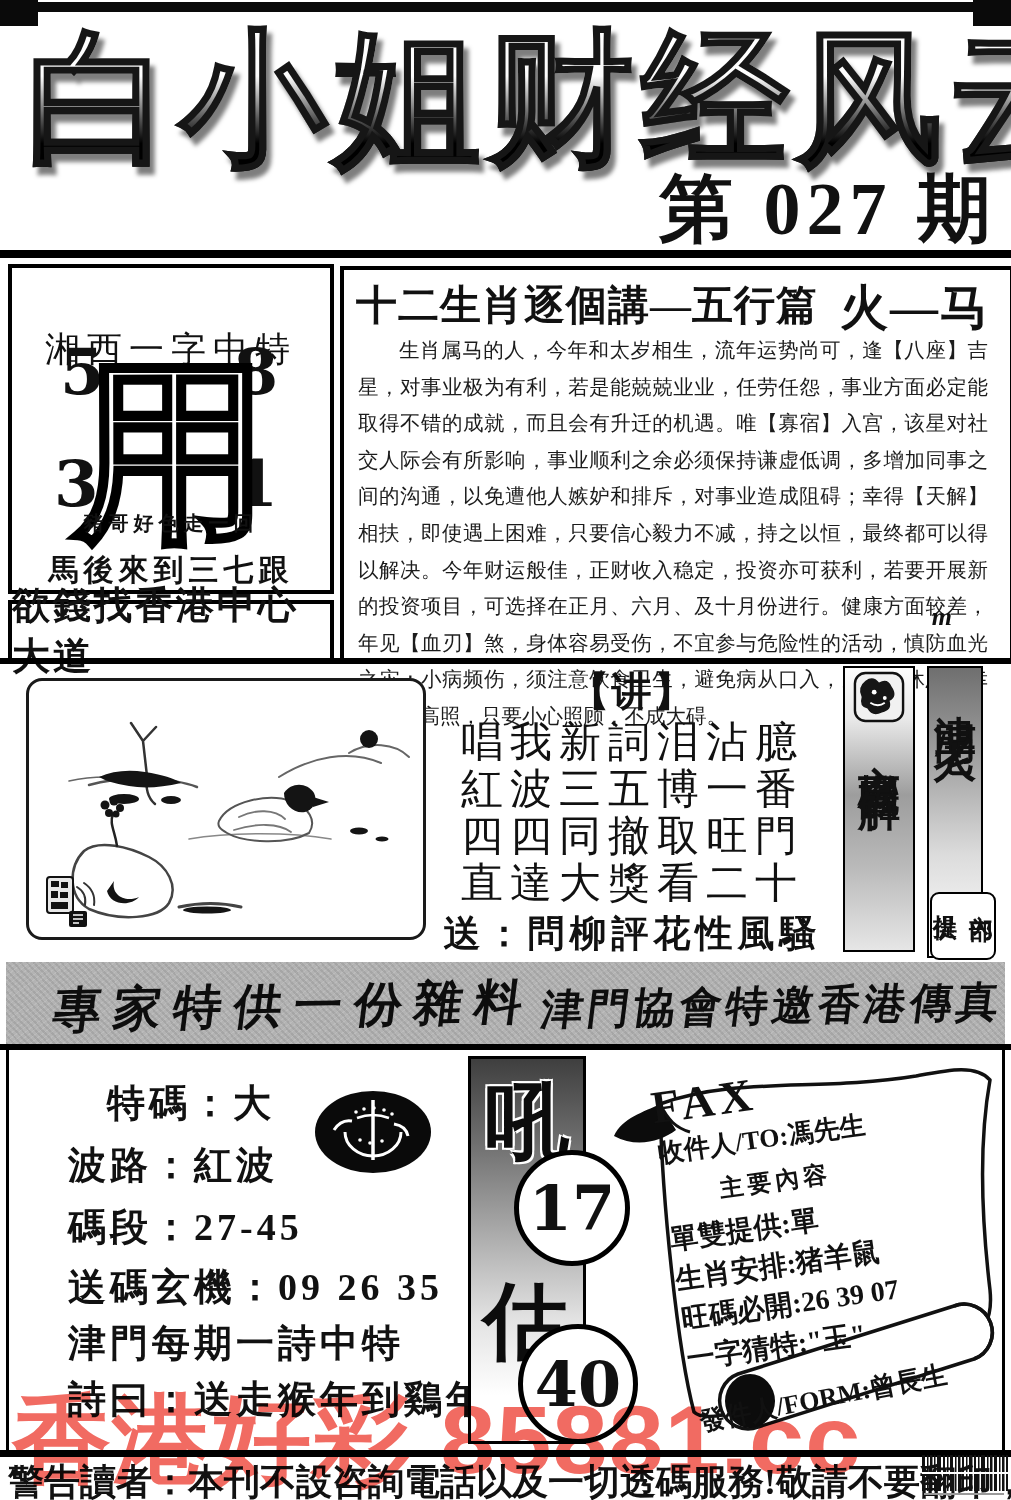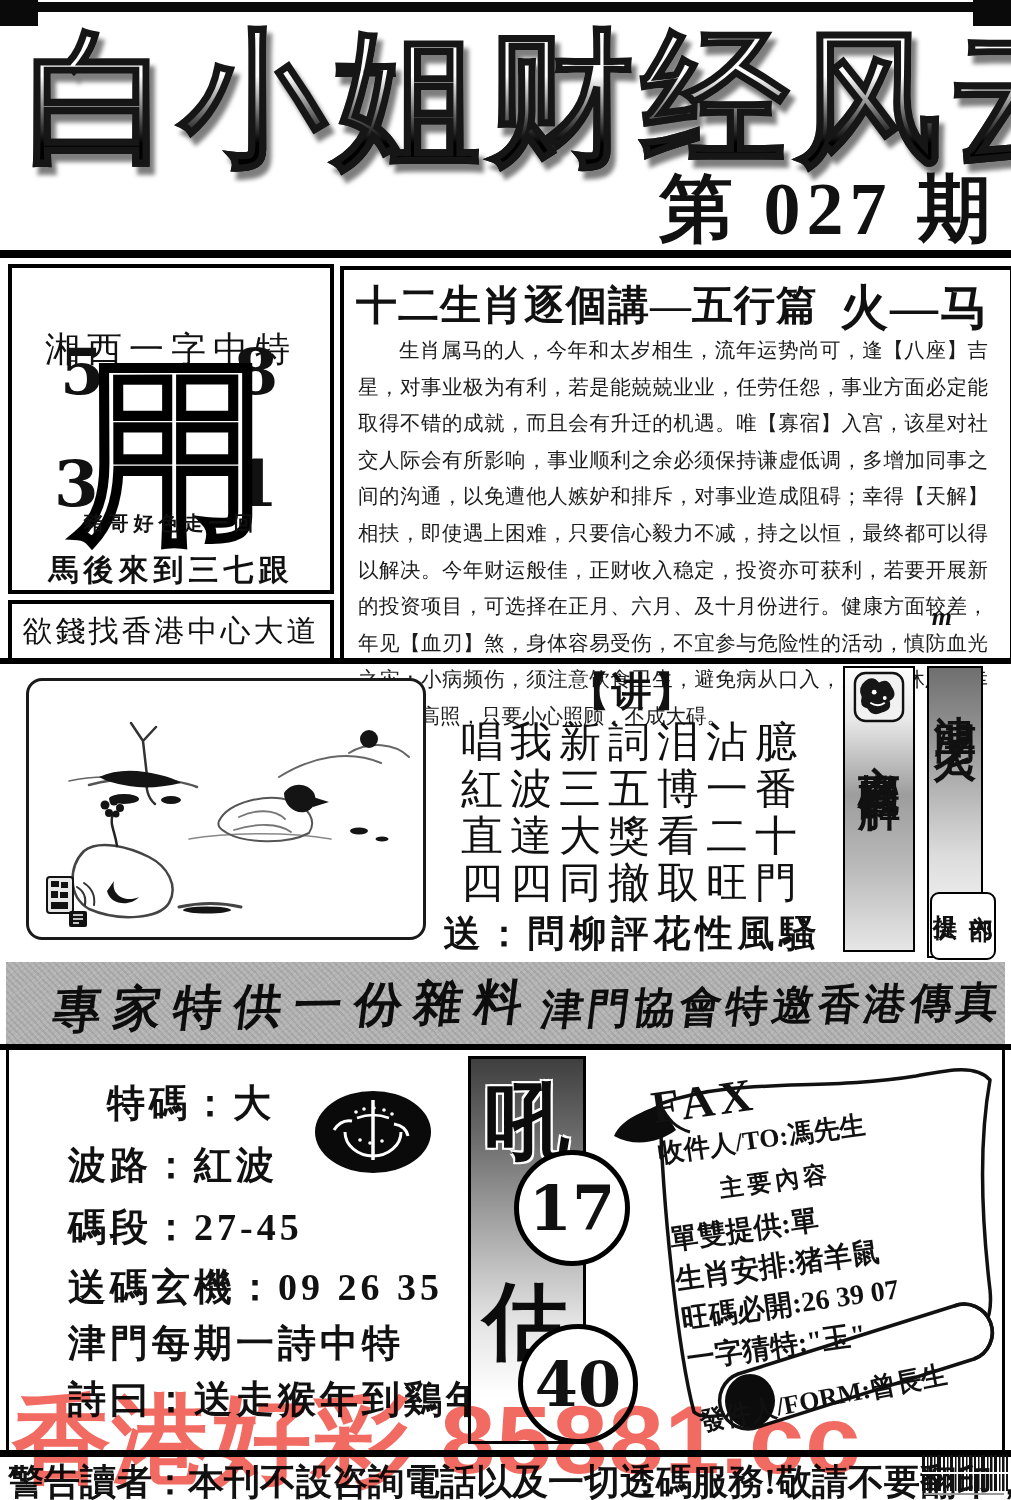--- a/index.html
+++ b/index.html
@@ -29,21 +29,21 @@
   #hunan-box{left:8px;top:264px;width:326px;height:330px;}
   #hunan-title{top:18px;width:100%;text-align:center;font-size:35px;font-weight:normal;letter-spacing:7px;margin-top:40px;}
   .corner-num{font-size:64px;font-weight:bold;font-family:"DejaVu Serif",serif;}
   #num-tl{left:48px;top:66px;}  #num-tr{right:52px;top:66px;}
   #num-bl{left:42px;top:178px;} #num-br{right:52px;top:178px;}
   #big-char{left:0;top:54px;width:100%;text-align:center;font-size:196px;font-weight:bold;
             color:#fff;-webkit-text-stroke:4px #000;text-shadow:0 0 1px #000;}
   #hunan-line1{left:0;top:242px;width:100%;text-align:center;font-size:20px;font-weight:bold;letter-spacing:5px;}
   #hunan-line2{left:0;top:282px;width:100%;text-align:center;font-size:30px;font-weight:bold;letter-spacing:5px;}
   #money-box{left:8px;top:600px;width:326px;height:62px;display:flex;align-items:center;justify-content:center;}
-  #money-text{font-size:30px;font-weight:normal;letter-spacing:3px;}
+  #money-text{font-size:38px;font-weight:bold;letter-spacing:3px;}
 
   #zodiac-box{left:340px;top:266px;width:674px;height:398px;}
   #zodiac-title{left:12px;top:8px;font-size:41px;font-weight:900;letter-spacing:1px;white-space:nowrap;}
   #zodiac-element{right:20px;top:6px;font-size:48px;font-weight:900;letter-spacing:2px;}
   #zodiac-body{left:14px;top:62px;width:630px;font-size:20.5px;line-height:36.6px;
                text-align:justify;text-indent:2em;color:#1c1c1c;}
   #zodiac-mark{right:58px;top:332px;font-size:26px;font-weight:900;font-style:italic;}
 
   .hrule{left:0;width:1011px;background:#000;}
 
@@ -180,22 +180,22 @@
         <rect x="40" y="230" width="18" height="16" rx="2" fill="#111"></rect>
         <path d="M44,234 h10 M44,238 h10 M44,242 h6" stroke="#fff" stroke-width="1.6"></path>
       </g>
     </svg>
   </div>
 
   <div class="abs" id="poem">
     <div id="poem-header">【讲】</div>
     <div class="poem-line">唱我新詞泪沾臆</div>
     <div class="poem-line">紅波三五博一番</div>
+    <div class="poem-line">四四同撤取旺門</div>
     <div class="poem-line">直達大獎看二十</div>
-    <div class="poem-line">四四同撤取旺門</div>
     <div id="poem-gift">送：問柳評花性風騷</div>
   </div>
 
   <div class="abs vstrip" id="strip-mystery">
     <svg width="52" height="52" viewBox="0 0 54 54" style="margin-top:3px">
       <rect x="2" y="2" width="50" height="50" rx="11" fill="#f1f1f1" stroke="#111" stroke-width="2.5"></rect>
       <path d="M13,10 q8,-6 14,2 q9,-5 13,4 q7,10 -2,15 q3,10 -8,12 q-10,5 -15,-4 q-9,-2 -6,-12 q-5,-10 4,-17 Z" fill="#161616"></path>
       <circle cx="22" cy="22" r="2.5" fill="#fff"></circle>
         <circle cx="33" cy="28" r="2" fill="#fff"></circle>
       <path d="M18,33 q8,5 15,0" stroke="#fff" stroke-width="2" fill="none"></path>

